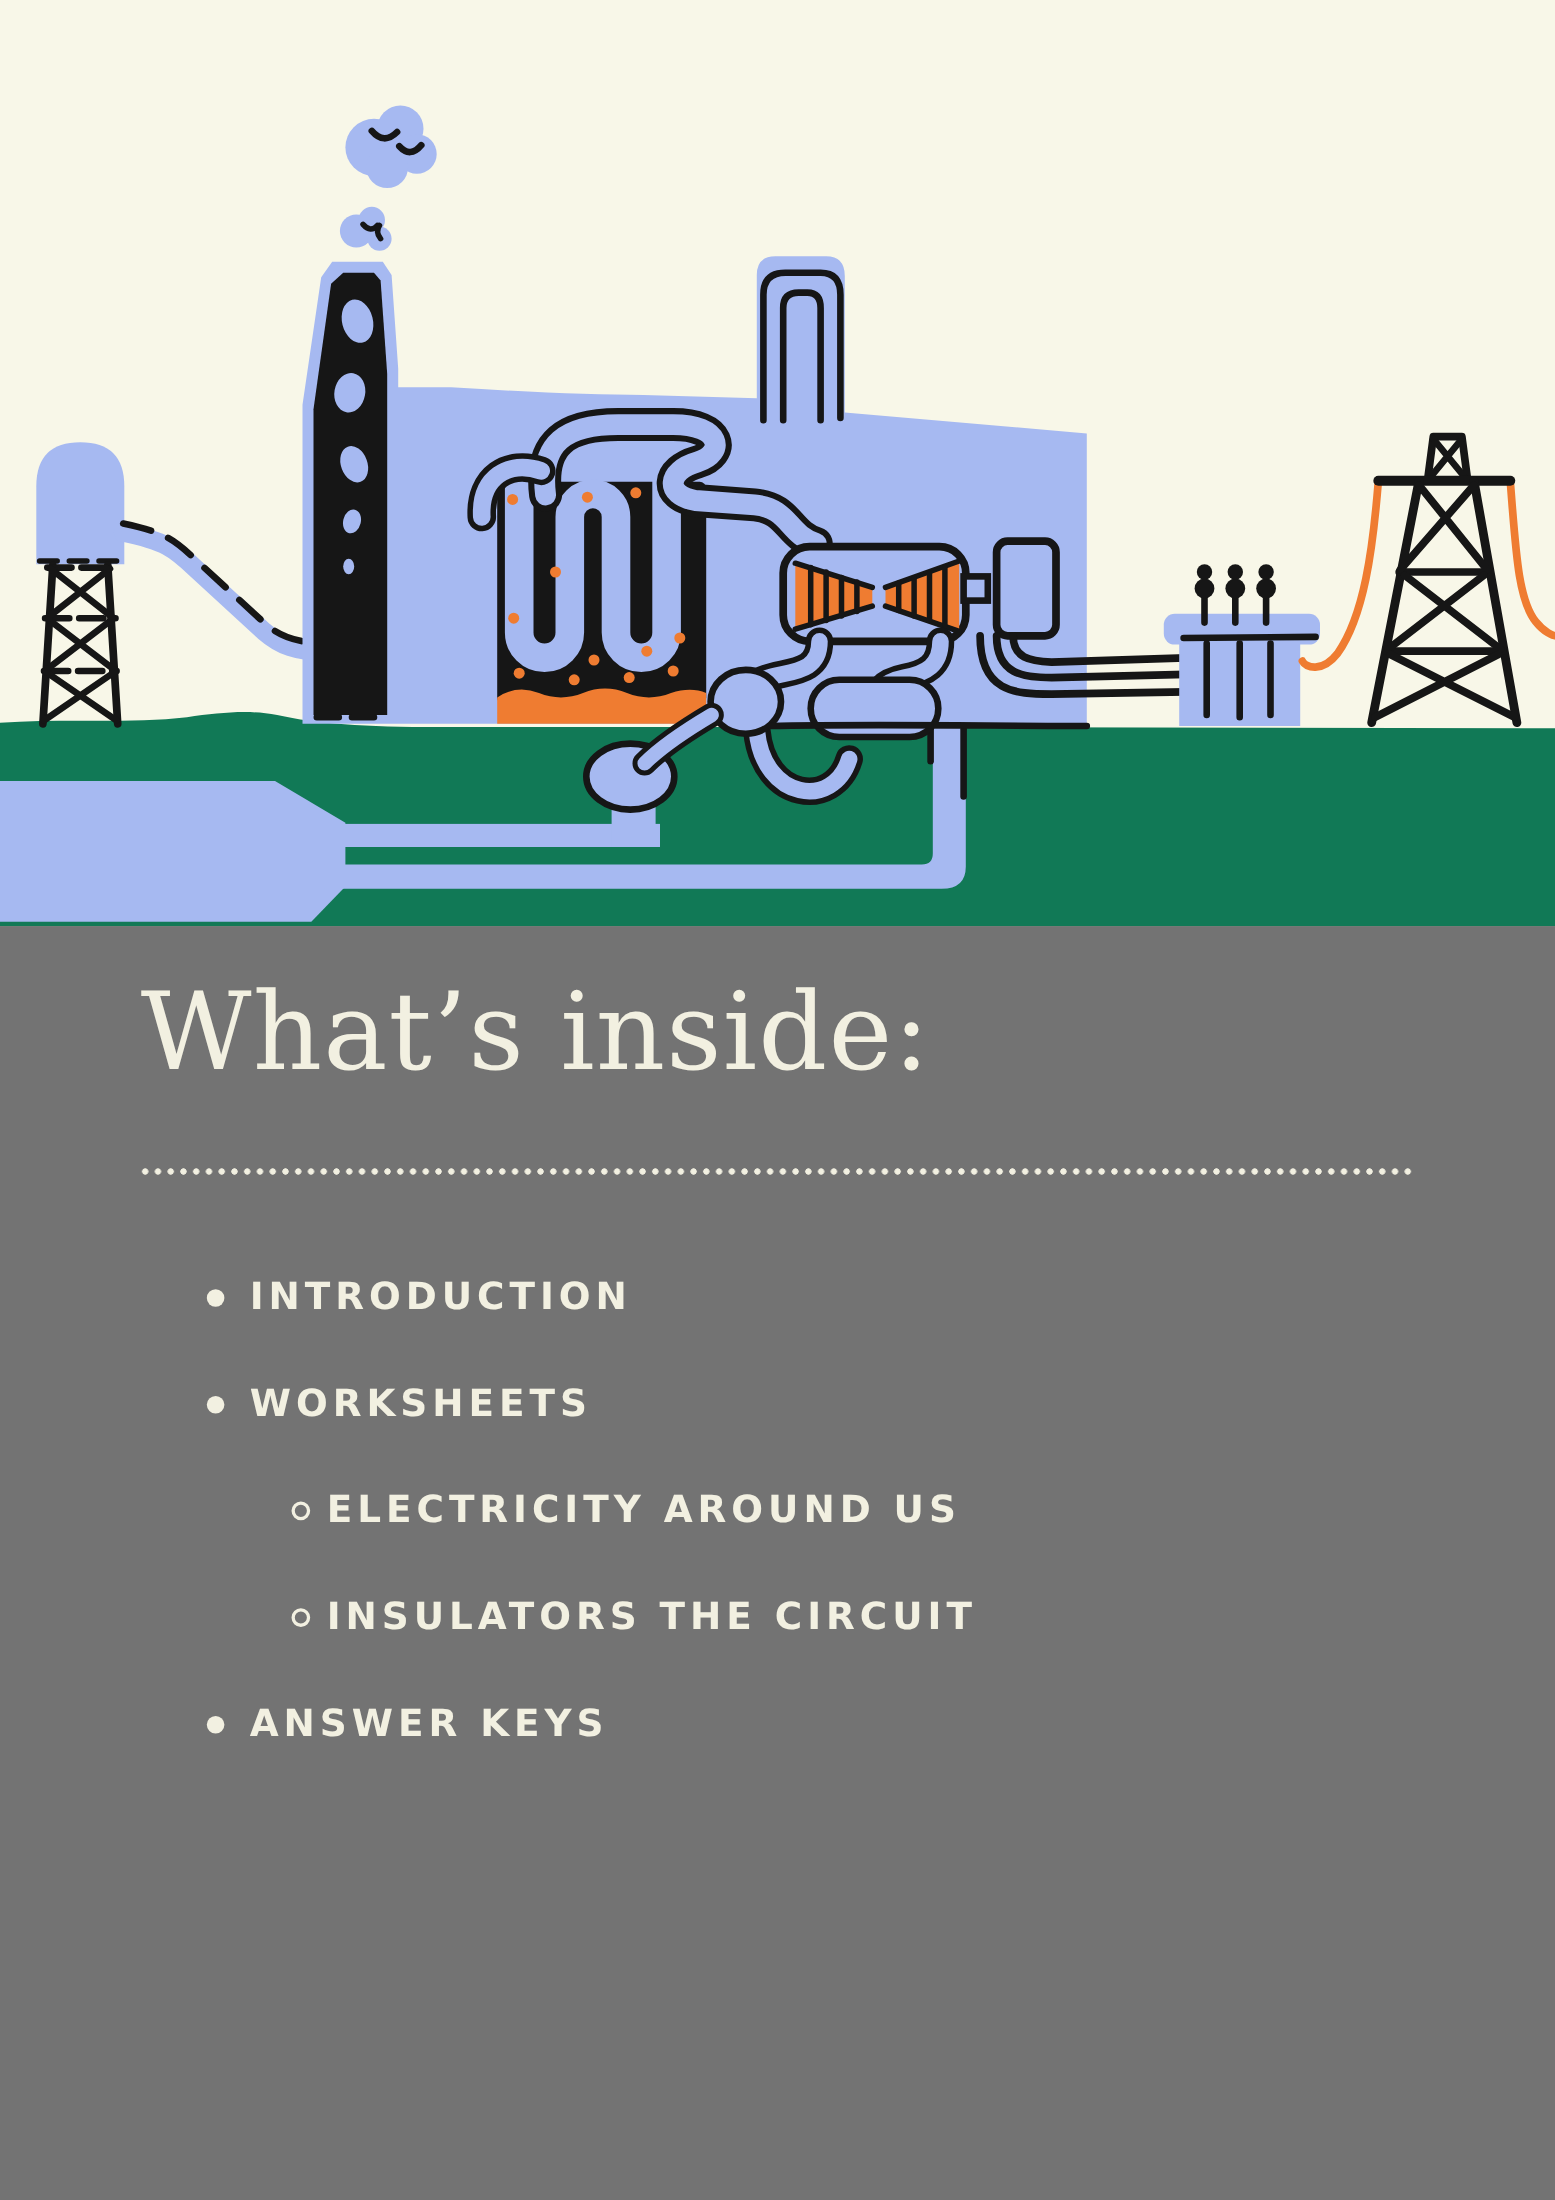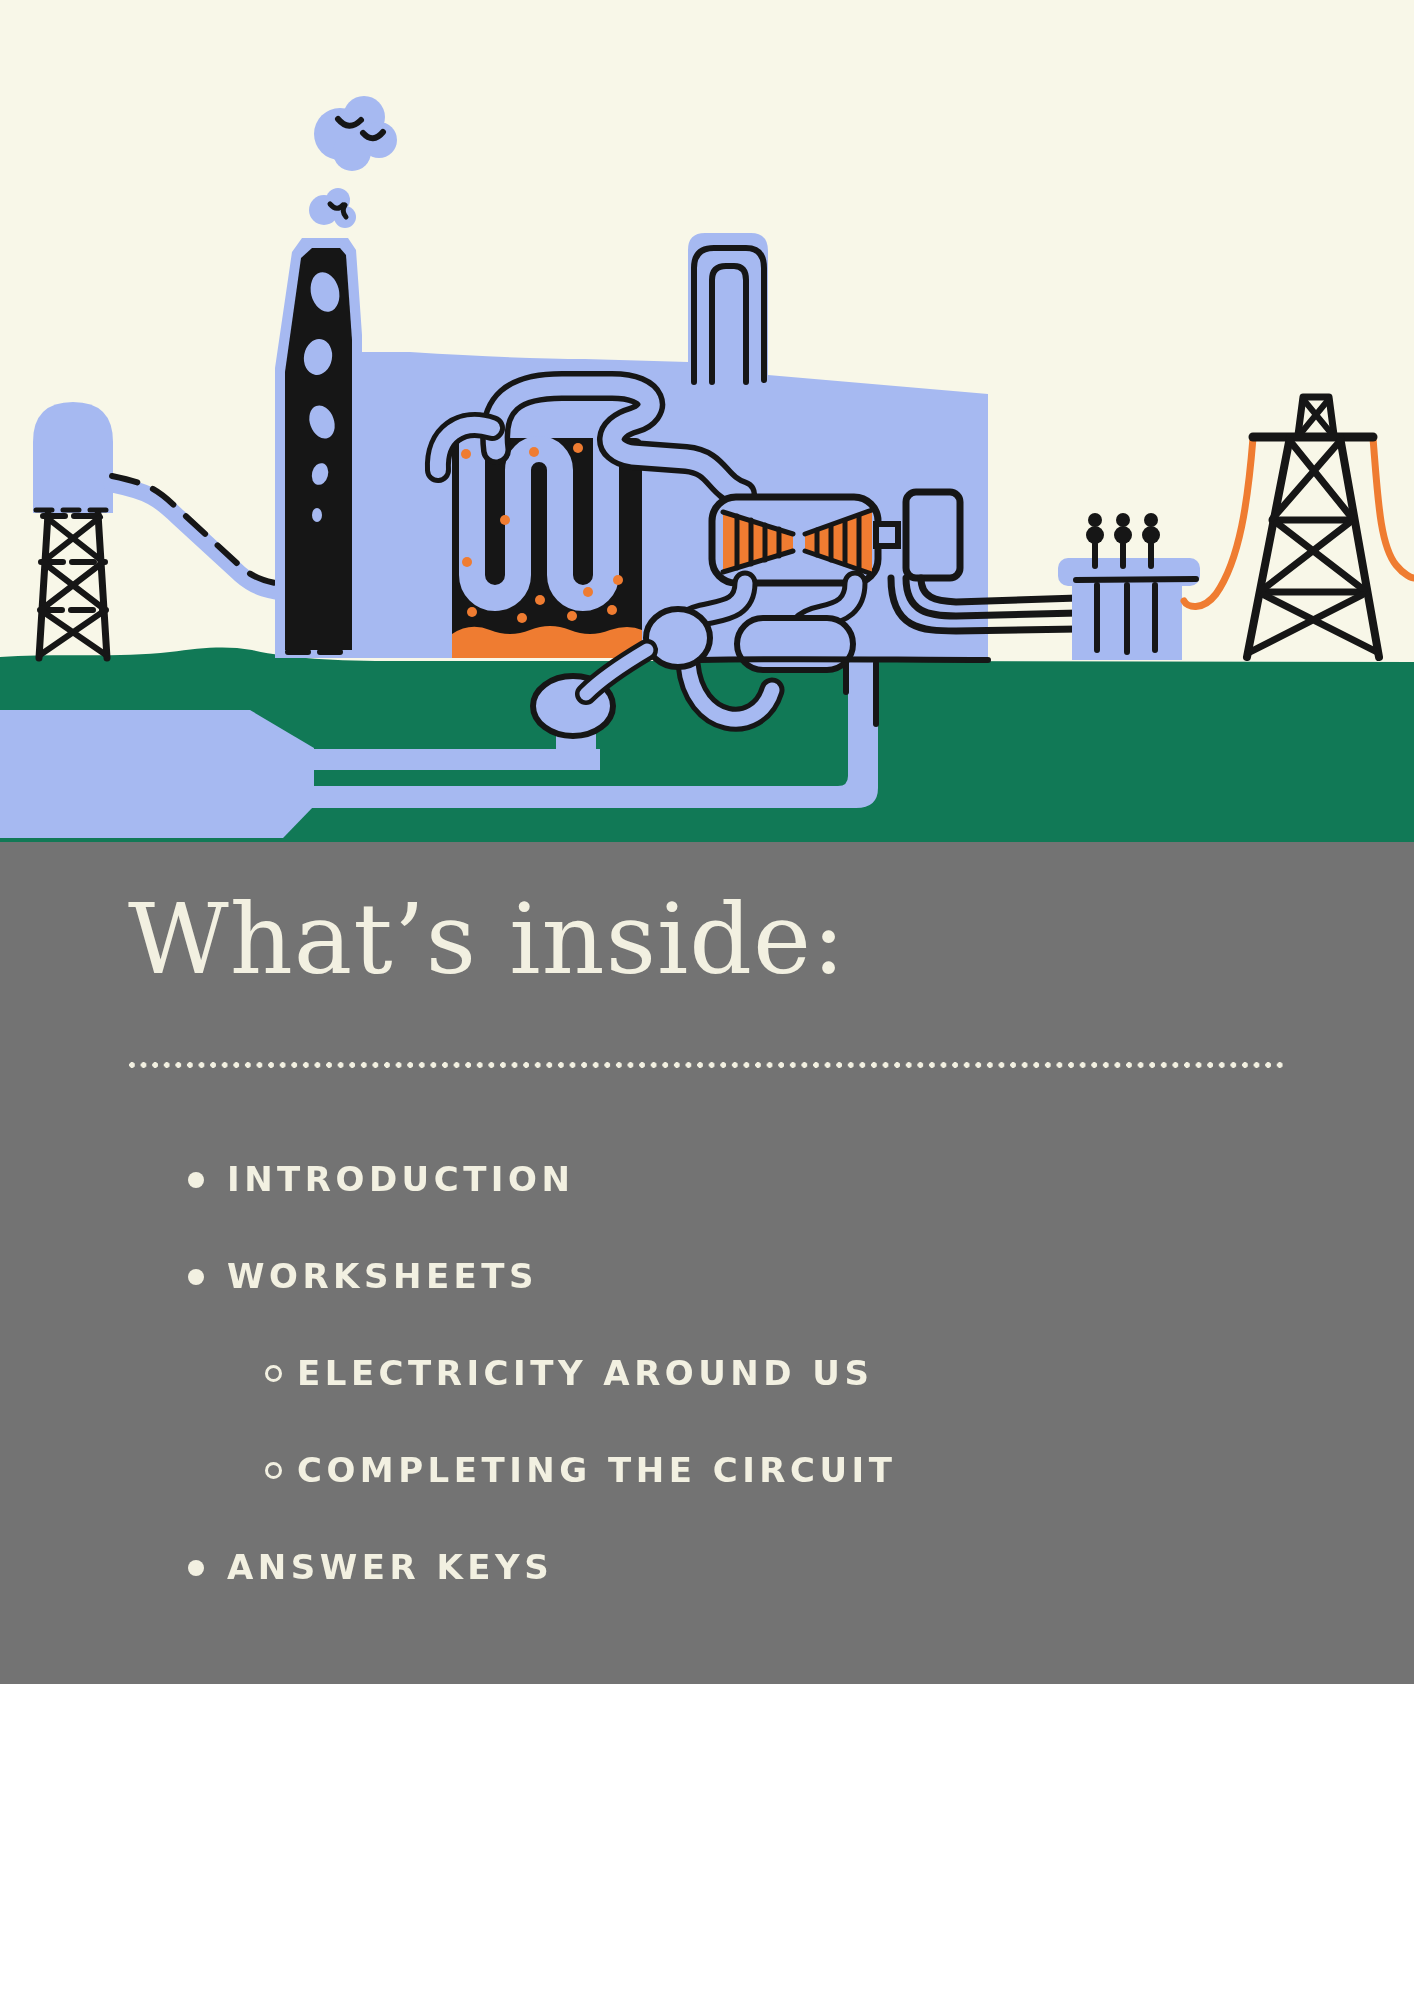--- a/index.html
+++ b/index.html
@@ -1,18 +1,18 @@
 <!DOCTYPE html>
 <html style="--background-gray: #737373; --sky-cream: #F8F7E8; --text-cream: #F2F0E1; --illustration-blue: #A6B9F1; --ground-green: #117956; --accent-orange: #EF7C31; --ink-black: #161616;"><head>
 <meta charset="utf-8">
 <style>
   html,body{margin:0;padding:0;}
   .page{
     position:relative;
-    width:1414px;height:1684px;
+    width:1414px;height:2000px;
     background:var(--background-gray,#737373);
     overflow:hidden;
     font-family:"DejaVu Sans","Liberation Sans",sans-serif;
   }
   .hero{position:absolute;top:0;left:0;width:1414px;height:842px;}
   .hero svg{display:block;width:1414px;height:842px;}
 
   .content{position:absolute;top:842px;left:0;width:1414px;color:var(--text-cream,#F2F0E1);}
   .title{
     margin:0;padding:45px 0 0 128px;
@@ -235,21 +235,21 @@
         <span class="line">WORKSHEETS</span>
 
       </li>
       <li class="level2">
         <span class="bullet"></span>
         <span class="line">ELECTRICITY AROUND US</span>
 
       </li>
       <li class="level2">
         <span class="bullet"></span>
-        <span class="line">COMPLETING THE CIRCUIT</span>
+        <span class="line">INSULATORS THE CIRCUIT</span>
 
       </li>
       <li class="level1">
         <span class="bullet"></span>
         <span class="line">ANSWER KEYS</span>
 
       </li>
     </ul>
   </div>
 

